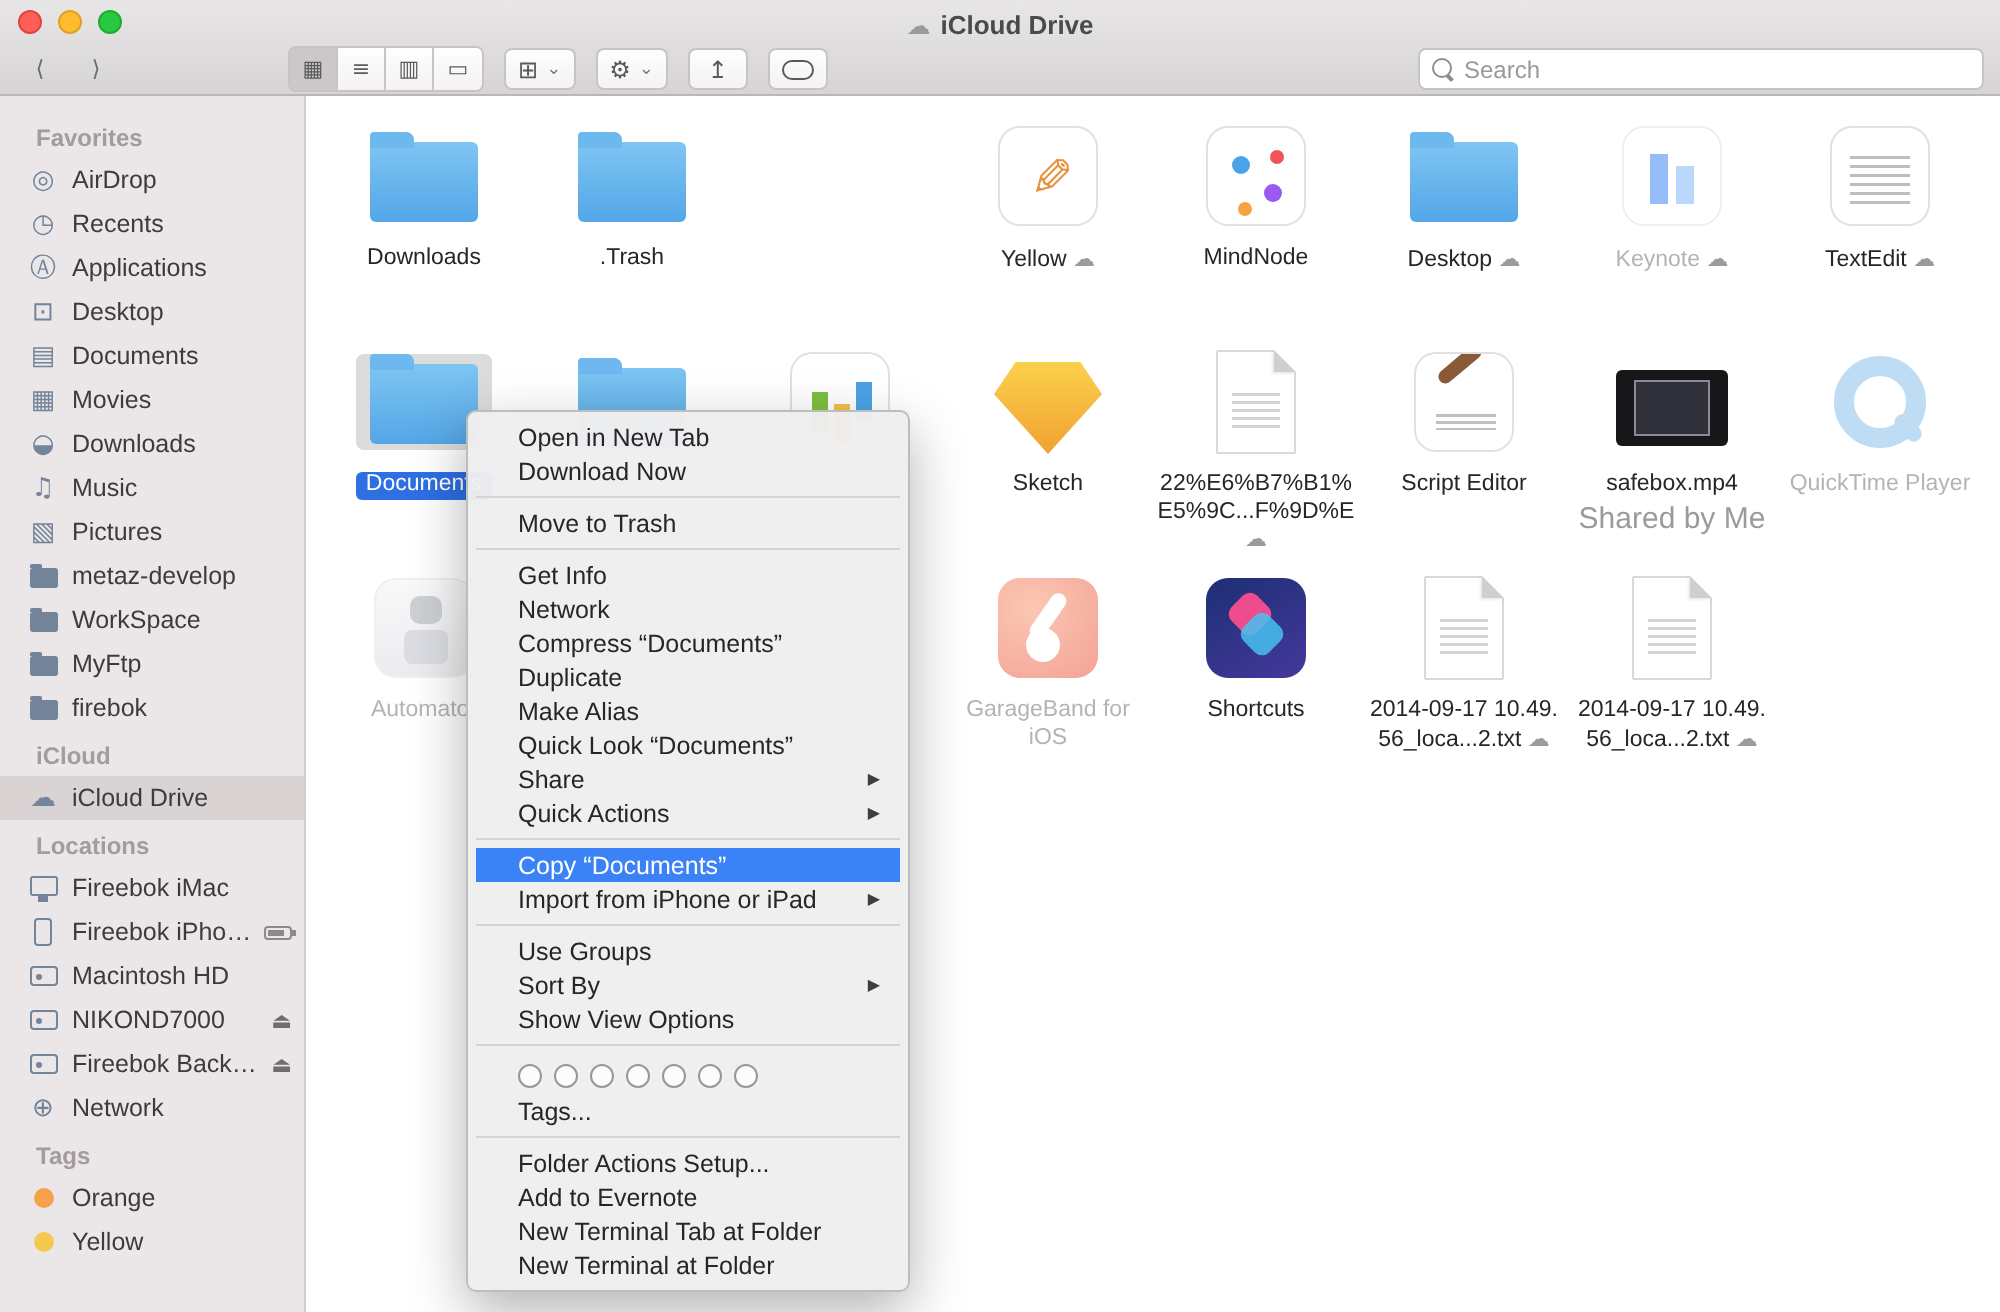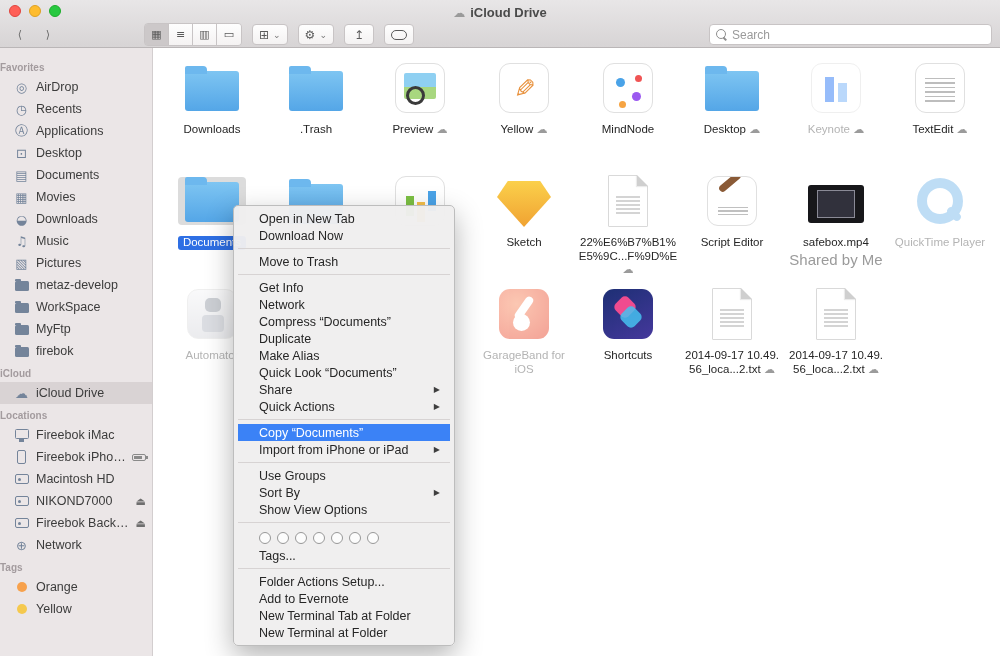--- a/index.html
+++ b/index.html
@@ -33,21 +33,21 @@
   .search { width:283px; height:21px; border:1px solid #c8c4c5; border-radius:4px; background:#fff; display:flex; align-items:center; padding:0 6px; gap:4px; }
   .mag { width:12px; height:12px; position:relative; display:inline-block; flex:0 0 12px; }
   .mag::before { content:""; position:absolute; width:8px; height:8px; border:1.5px solid #8e8e8e; border-radius:50%; left:0; top:0; }
   .mag::after { content:""; position:absolute; width:4px; height:1.5px; background:#8e8e8e; transform:rotate(45deg); left:7px; top:9px; }
   .search-input { border:none; outline:none; width:100%; font-size:12px; color:#444; background:transparent; font-family:"Liberation Sans",sans-serif; }
   .search-input::placeholder { color:#9a9a9a; }
 
   
   .body { flex:1; display:flex; min-height:0; }
   .sidebar { width:153px; flex:0 0 153px; background:#ebe6e7; border-right:1px solid #d3cecf; padding-top:8px; overflow:hidden; }
-  .s-header { font-size:10px; font-weight:700; color:#a39b9e; padding:6px 0 3px 0; }
+  .s-header { font-size:12px; font-weight:700; color:#a39b9e; padding:6px 0 3px 18px; }
   .s-item { height:22px; display:flex; align-items:center; gap:6px; padding:0 6px 0 13px; font-size:12.5px; color:#3c3c3c; cursor:default; }
   .s-item.selected { background:#d9d3d4; }
   .s-glyph { width:17px; flex:0 0 17px; text-align:center; font-family:"DejaVu Sans",sans-serif; font-size:13px; color:#74849a; }
   .s-label { white-space:nowrap; overflow:hidden; text-overflow:ellipsis; }
   .eject { margin-left:auto; font-family:"DejaVu Sans",sans-serif; font-size:11px; color:#6e6e6e; }
   .mini-folder { width:14px; height:10px; flex:0 0 14px; background:#74849a; border-radius:1.5px; position:relative; margin:2px 1.5px 0 1.5px; }
   .mini-folder::before { content:""; position:absolute; top:-2px; left:0; width:6px; height:2px; background:#74849a; border-radius:1px 1px 0 0; }
   .mini-display { width:14px; height:10px; flex:0 0 14px; border:1.5px solid #74849a; border-radius:1.5px; position:relative; margin:0 1.5px 3px 1.5px; }
   .mini-display::after { content:""; position:absolute; left:3px; bottom:-4px; width:5px; height:2.5px; background:#74849a; }
   .mini-phone { width:9px; height:14px; flex:0 0 9px; border:1.5px solid #74849a; border-radius:2px; margin:0 4px; }
@@ -273,26 +273,20 @@
               <div class="folder-icon"></div>
             </div>
           <div class="label"><span>Downloads</span></div>
         </div>
         <div class="cell" style="grid-row:1;grid-column:2">
           <div class="icon-area">
               <div class="folder-icon"></div>
             </div>
           <div class="label"><span>.Trash</span></div>
         </div>
-        <div class="cell" style="grid-row:1;grid-column:3">
-          <div class="icon-area">
-              <div class="app icon-preview"></div>
-            </div>
-          <div class="label"><span>Preview</span> <span class="cloud">☁</span></div>
-        </div>
         <div class="cell" style="grid-row:1;grid-column:4">
           <div class="icon-area">
               <div class="app icon-pages"></div>
             </div>
           <div class="label"><span>Yellow</span> <span class="cloud">☁</span></div>
         </div>
         <div class="cell" style="grid-row:1;grid-column:5">
           <div class="icon-area">
               <div class="app icon-mindnode"></div>
             </div>

